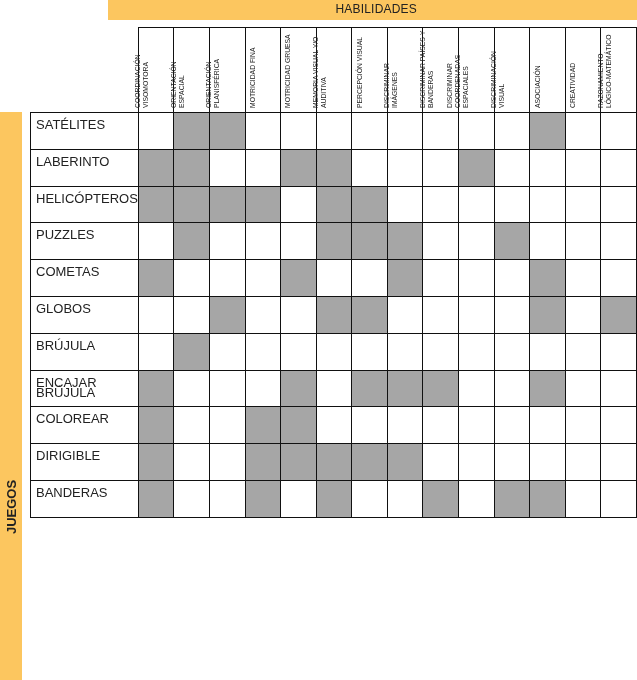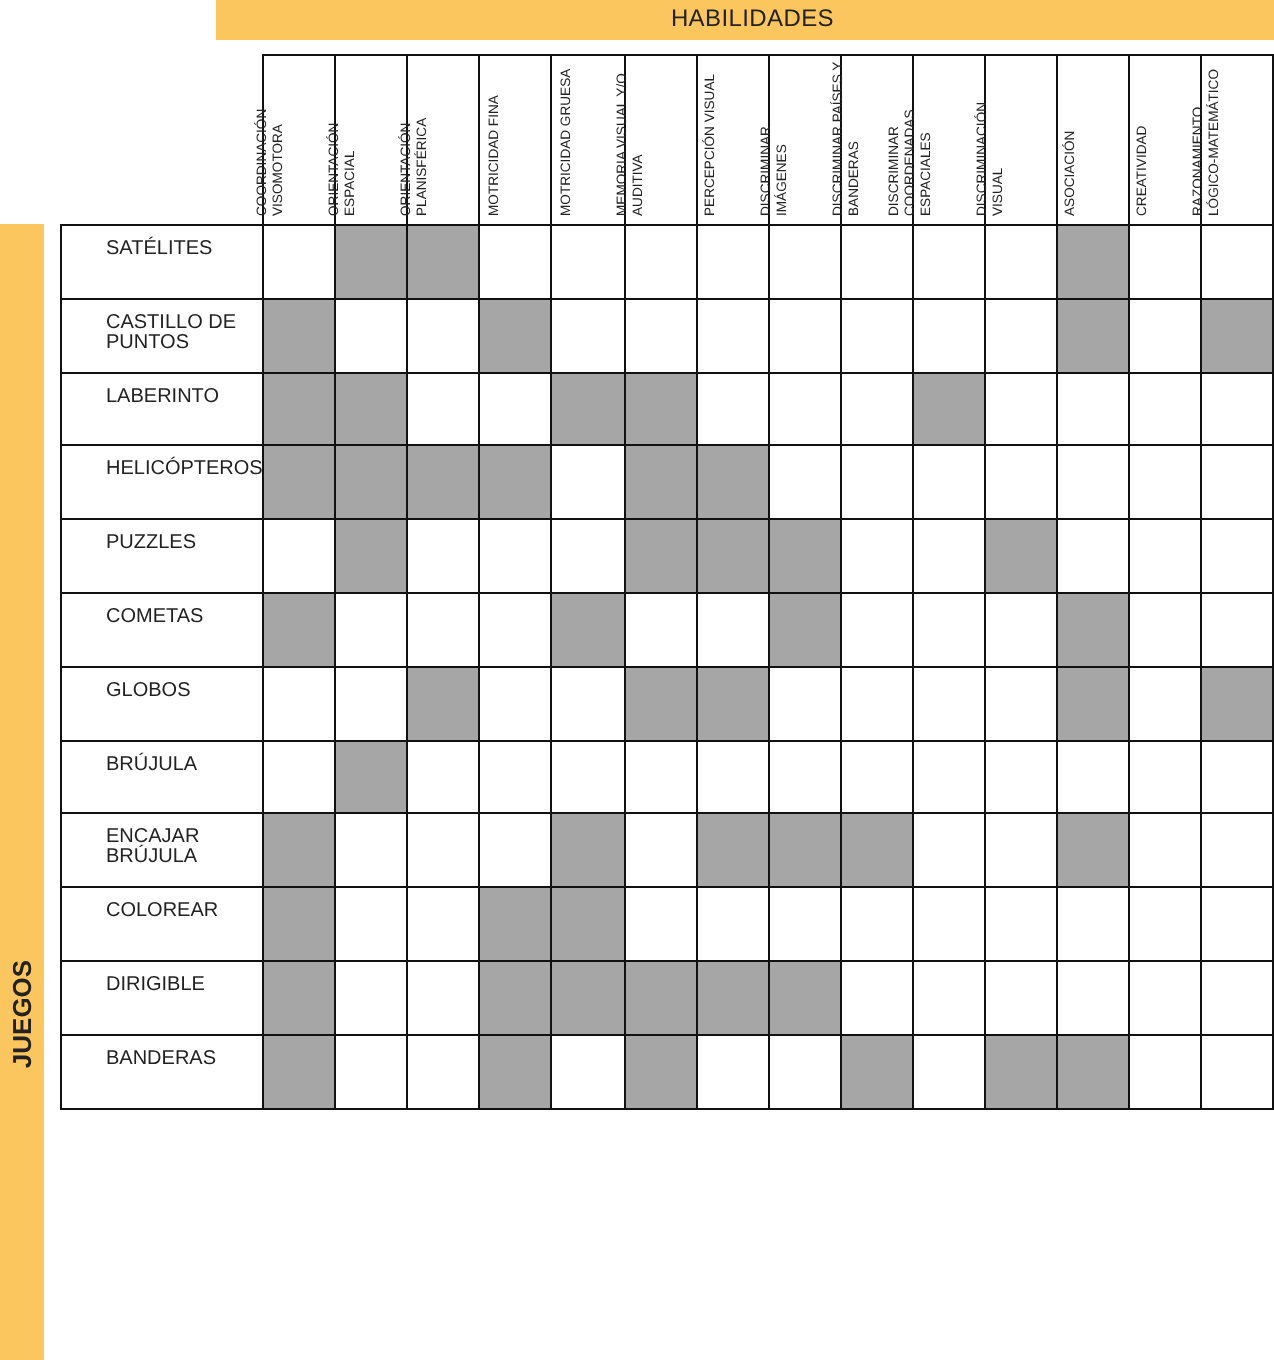--- a/index.html
+++ b/index.html
@@ -16,21 +16,21 @@
                       font-size: 13px; font-weight: bold; color: #222; white-space: nowrap; }
     .grid { position: absolute; left: 30px; top: 27px; border-collapse: collapse; table-layout: fixed; }
     .grid td, .grid th { border: 1px solid #111; padding: 0; }
     .grid th.corner { border: none; background: transparent; }
     .grid th.col-head { width: 37px; height: 84px; position: relative; vertical-align: bottom; background: #fff; }
     .col-head .col-label { position: absolute; left: 50%; bottom: 4px;
                            transform-origin: left bottom;
                            transform: translateX(-6px) rotate(-90deg);
                            width: 80px; font-size: 6.8px; line-height: 8px; font-weight: normal;
                            text-align: left; white-space: normal; color: #222; }
-    .grid td.row-head { width: 76px; height: 28.8px; font-size: 10px; padding-left: 22px;
+    .grid td.row-head { width: 76px; height: 28.8px; font-size: 13px; padding-left: 5px;
                         vertical-align: top; padding-top: 7px; line-height: 10px; color: #222; }
     .grid td.cell { width: 37px; height: 28.8px; background: #fff; }
     .grid td.cell.on { background: #a6a6a6; }
   </style>
 </head>
 <body>
 
 <div class="top-bar">
   <span class="top-bar-title">HABILIDADES</span>
 </div>
@@ -99,37 +99,20 @@
         <td class="cell"></td>
         <td class="cell"></td>
         <td class="cell"></td>
         <td class="cell"></td>
         <td class="cell"></td>
         <td class="cell on"></td>
         <td class="cell"></td>
         <td class="cell"></td>
       </tr>
       <tr>
-        <td class="row-head">CASTILLO DE PUNTOS</td>
-        <td class="cell on"></td>
-        <td class="cell"></td>
-        <td class="cell"></td>
-        <td class="cell on"></td>
-        <td class="cell"></td>
-        <td class="cell"></td>
-        <td class="cell"></td>
-        <td class="cell"></td>
-        <td class="cell"></td>
-        <td class="cell"></td>
-        <td class="cell"></td>
-        <td class="cell on"></td>
-        <td class="cell"></td>
-        <td class="cell on"></td>
-      </tr>
-      <tr>
         <td class="row-head">LABERINTO</td>
         <td class="cell on"></td>
         <td class="cell on"></td>
         <td class="cell"></td>
         <td class="cell"></td>
         <td class="cell on"></td>
         <td class="cell on"></td>
         <td class="cell"></td>
         <td class="cell"></td>
         <td class="cell"></td>

